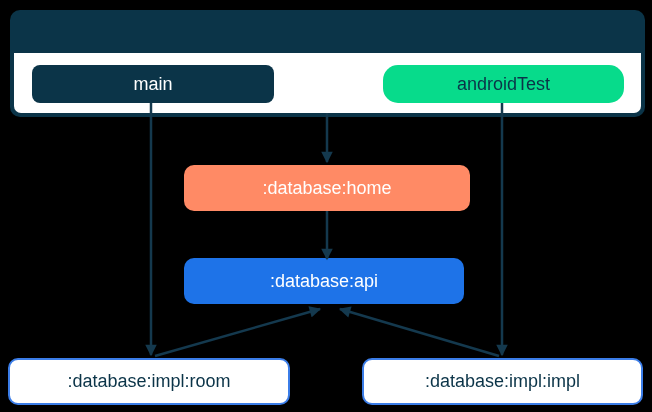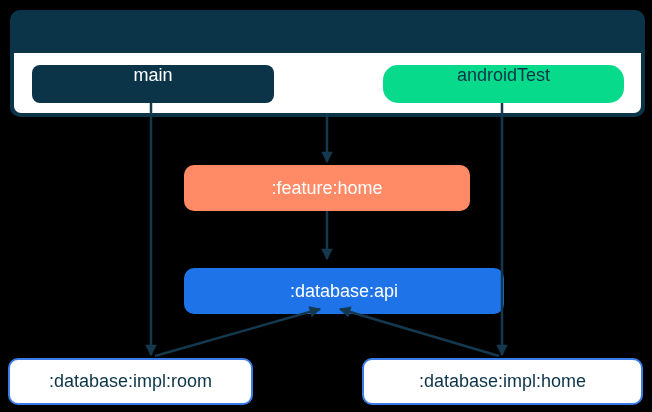--- a/index.html
+++ b/index.html
@@ -24,34 +24,34 @@
   .app-header{
     height:43px;display:flex;align-items:center;justify-content:center;
     color:var(--text-light);font-size:18px;letter-spacing:.2px;
   }
   .app-body{
     position:absolute;left:4px;right:4px;top:43px;bottom:4px;
     background:#ffffff;border-radius:0 0 7px 7px;
   }
   .sourceset{
     position:absolute;top:12px;height:38px;border-radius:8px;
-    display:flex;justify-content:center;
+    display:flex;align-items:center;justify-content:center;
     font-size:18px;
   }
   .sourceset.main{left:18px;width:242px;background:var(--navy);color:var(--text-light);}
   .sourceset.androidtest{left:369px;width:241px;background:var(--green);color:var(--text-dark);border-radius:15px;}
 
   
   .node{
     position:absolute;display:flex;align-items:center;justify-content:center;
     font-size:18px;border-radius:10px;
   }
   .node.feature{left:184px;top:165px;width:286px;height:46px;background:var(--coral);color:var(--text-light);}
-  .node.api{left:184px;top:268px;width:320px;height:46px;background:var(--blue);color:var(--text-light);}
-  .node.impl-room{left:8px;top:358px;width:245px;height:47px;background:#ffffff;border:2px solid var(--outline);color:var(--text-dark);}
+  .node.api{left:184px;top:258px;width:280px;height:46px;background:var(--blue);color:var(--text-light);}
+  .node.impl-room{left:8px;top:358px;width:282px;height:47px;background:#ffffff;border:2px solid var(--outline);color:var(--text-dark);}
   .node.impl-mock{left:362px;top:358px;width:281px;height:47px;background:#ffffff;border:2px solid var(--outline);color:var(--text-dark);}
 
   
   svg.arrows{position:absolute;left:0;top:0;width:652px;height:412px;pointer-events:none;}
   svg.arrows line{stroke:var(--arrow);stroke-width:2.5;}
   svg.arrows .head{fill:var(--arrow);}
 </style>
 </head>
 <body>
 
@@ -62,33 +62,33 @@
       <div class="sourceset main">
         <span>main</span>
       </div>
       <div class="sourceset androidtest">
         <span>androidTest</span>
       </div>
     </div>
   </div>
 
   <div class="node feature">
-    <span>:feature:home</span>
+    <span>:database:home</span>
   </div>
 
   <div class="node api">
     <span>:database:api</span>
   </div>
 
   <div class="node impl-room">
     <span>:database:impl:room</span>
   </div>
 
   <div class="node impl-mock">
-    <span>:database:impl:home</span>
+    <span>:database:impl:impl</span>
   </div>
 
   <svg class="arrows" viewBox="0 0 652 412">
     <defs>
       <marker id="ah" viewBox="0 0 10 10" refX="9" refY="5" markerWidth="5.2" markerHeight="4.6" orient="auto" markerUnits="strokeWidth">
         <path class="head" d="M0,0 L10,5 L0,10 z"></path>
       </marker>
     </defs>
     <line x1="151" y1="103" x2="151" y2="355" marker-end="url(#ah)"></line>
     <line x1="327" y1="113" x2="327" y2="162" marker-end="url(#ah)"></line>

